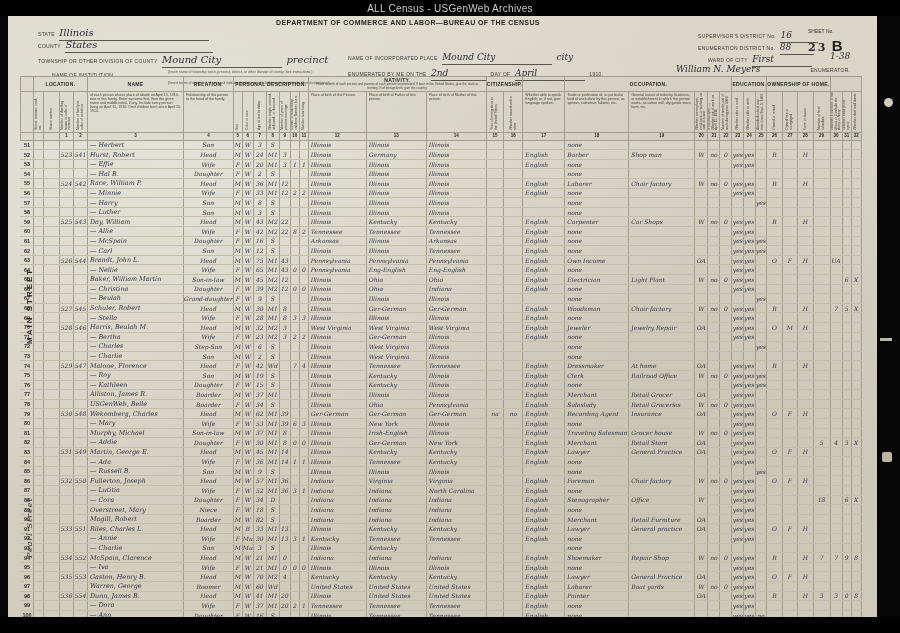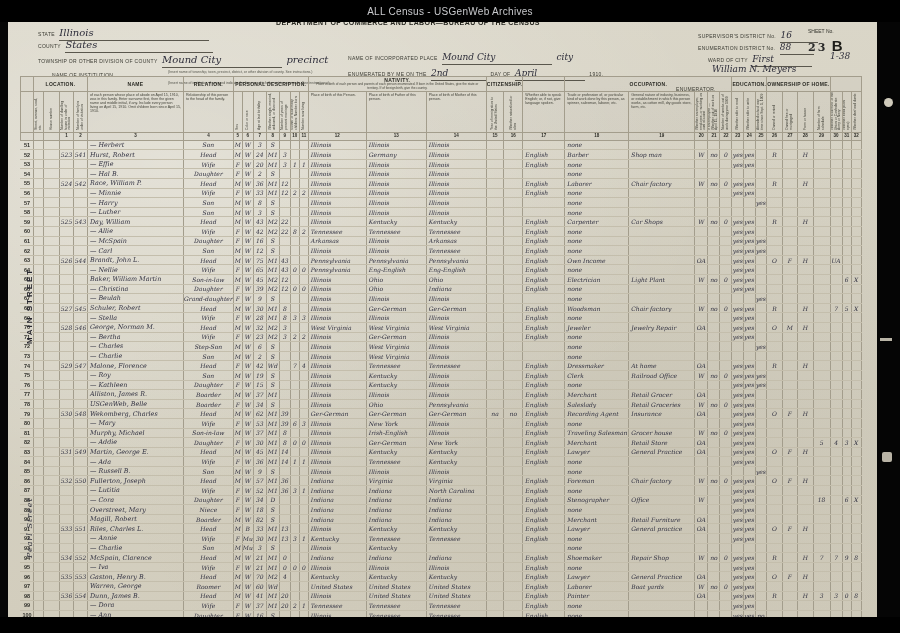--- a/index.html
+++ b/index.html
@@ -1,19 +1,19 @@
 <!DOCTYPE html>
 <html><head>
 <meta charset="utf-8">
 <style>
   html,body{margin:0;padding:0;}
   .page{position:relative;width:900px;height:633px;background:#0a0a0a;overflow:hidden;
         font-family:"Liberation Sans",sans-serif;}
   
-  .top-bar{position:absolute;left:0;top:0;width:900px;height:22px;background:#000;z-index:5;
+  .top-bar{position:absolute;left:0;top:0;width:900px;height:16px;background:#000;z-index:5;
            display:flex;align-items:center;justify-content:center;}
   .top-bar span{font:10px "Liberation Sans",sans-serif;color:#c9cacd;letter-spacing:.3px;}
   .bottom-bar{position:absolute;left:0;top:617px;width:900px;height:16px;background:#000;z-index:5;}
   .right-bar{position:absolute;left:877px;top:0;width:23px;height:633px;background:#050505;z-index:4;}
   .left-bar{position:absolute;left:0;top:0;width:8px;height:633px;background:#060606;z-index:4;}
   .punch{position:absolute;width:9px;height:9px;border-radius:50%;background:#cfcabb;z-index:6;}
   .mark{position:absolute;background:#b9b4a6;z-index:6;}
 
   
   .paper{position:absolute;left:8px;top:13px;width:869px;height:604px;z-index:1;
@@ -131,21 +131,21 @@
     <div class="abs" style="left:700px;top:35px;">
       <span class="plabel">WARD OF CITY</span>
       <span class="rule" style="width:60px;"><span class="hval2">First</span></span>
     </div>
     <div class="sheetbox">
       <span class="lbl">SHEET No.</span><br>
       <span class="sheet-no">23</span>
       <span class="sheet-letter">B</span>
     </div>
     <div class="abs" style="left:668px;top:45px;">
-      <span class="rule" style="width:130px;margin-left:36px;"><span class="hval2">William N. Meyers</span></span>
+      <span class="rule" style="width:130px;"><span class="hval2">William N. Meyers</span></span>
       <span class="plabel">ENUMERATOR.</span>
     </div>
     <div class="margin-note" style="left:822px;top:38px;">1-38</div>
 
     <table class="census">
         <colgroup>
           <col style="width: 13px;">
           <col style="width: 10px;">
           <col style="width: 16px;">
           <col style="width: 14px;">
@@ -1069,21 +1069,21 @@
             <td class="hw"></td>
             <td class="hw"></td>
             <td class="hw"></td>
           </tr>
           <tr>
             <td class="rn">70</td>
             <td class="hw"></td>
             <td class="hw"></td>
             <td class="hw">528</td>
             <td class="hw">546</td>
-            <td class="hw l c5">George, Norman M.</td>
+            <td class="hw l c5">Harris, Beulah M.</td>
             <td class="hw">Head</td>
             <td class="hw">M</td>
             <td class="hw">W</td>
             <td class="hw">32</td>
             <td class="hw">M2</td>
             <td class="hw">3</td>
             <td class="hw"></td>
             <td class="hw"></td>
             <td class="hw l">West Virginia</td>
             <td class="hw l">West Virginia</td>

